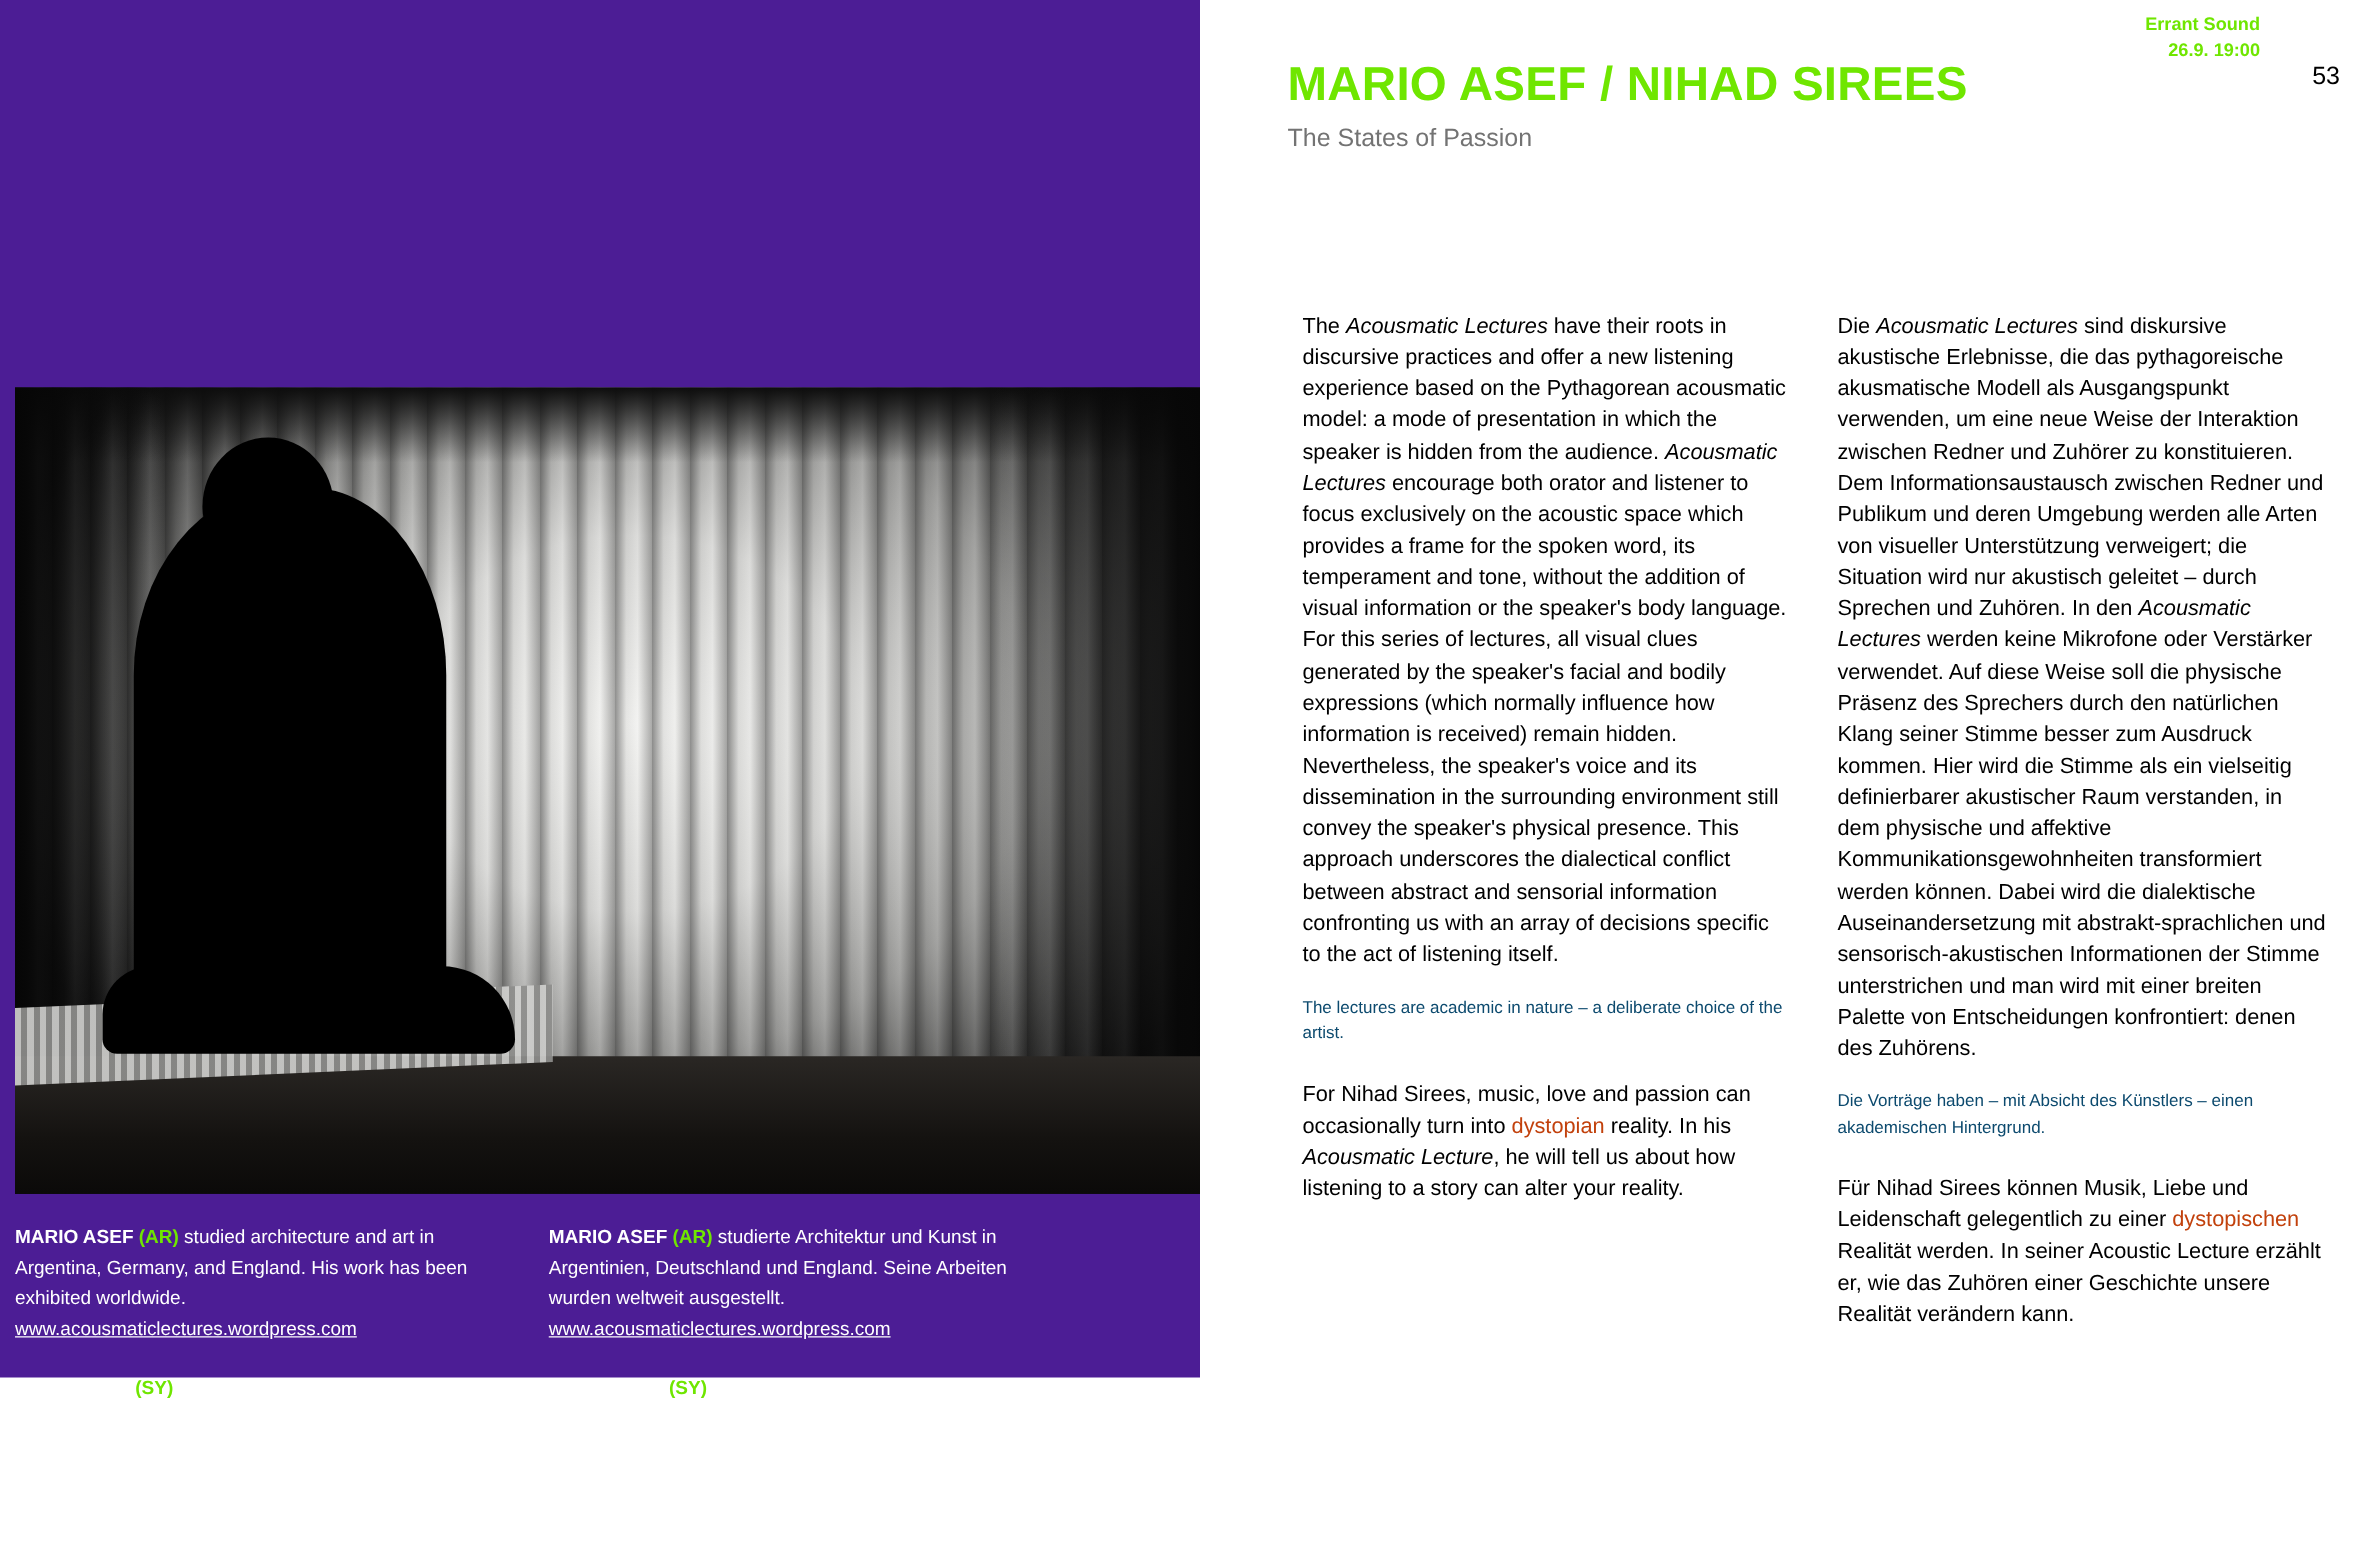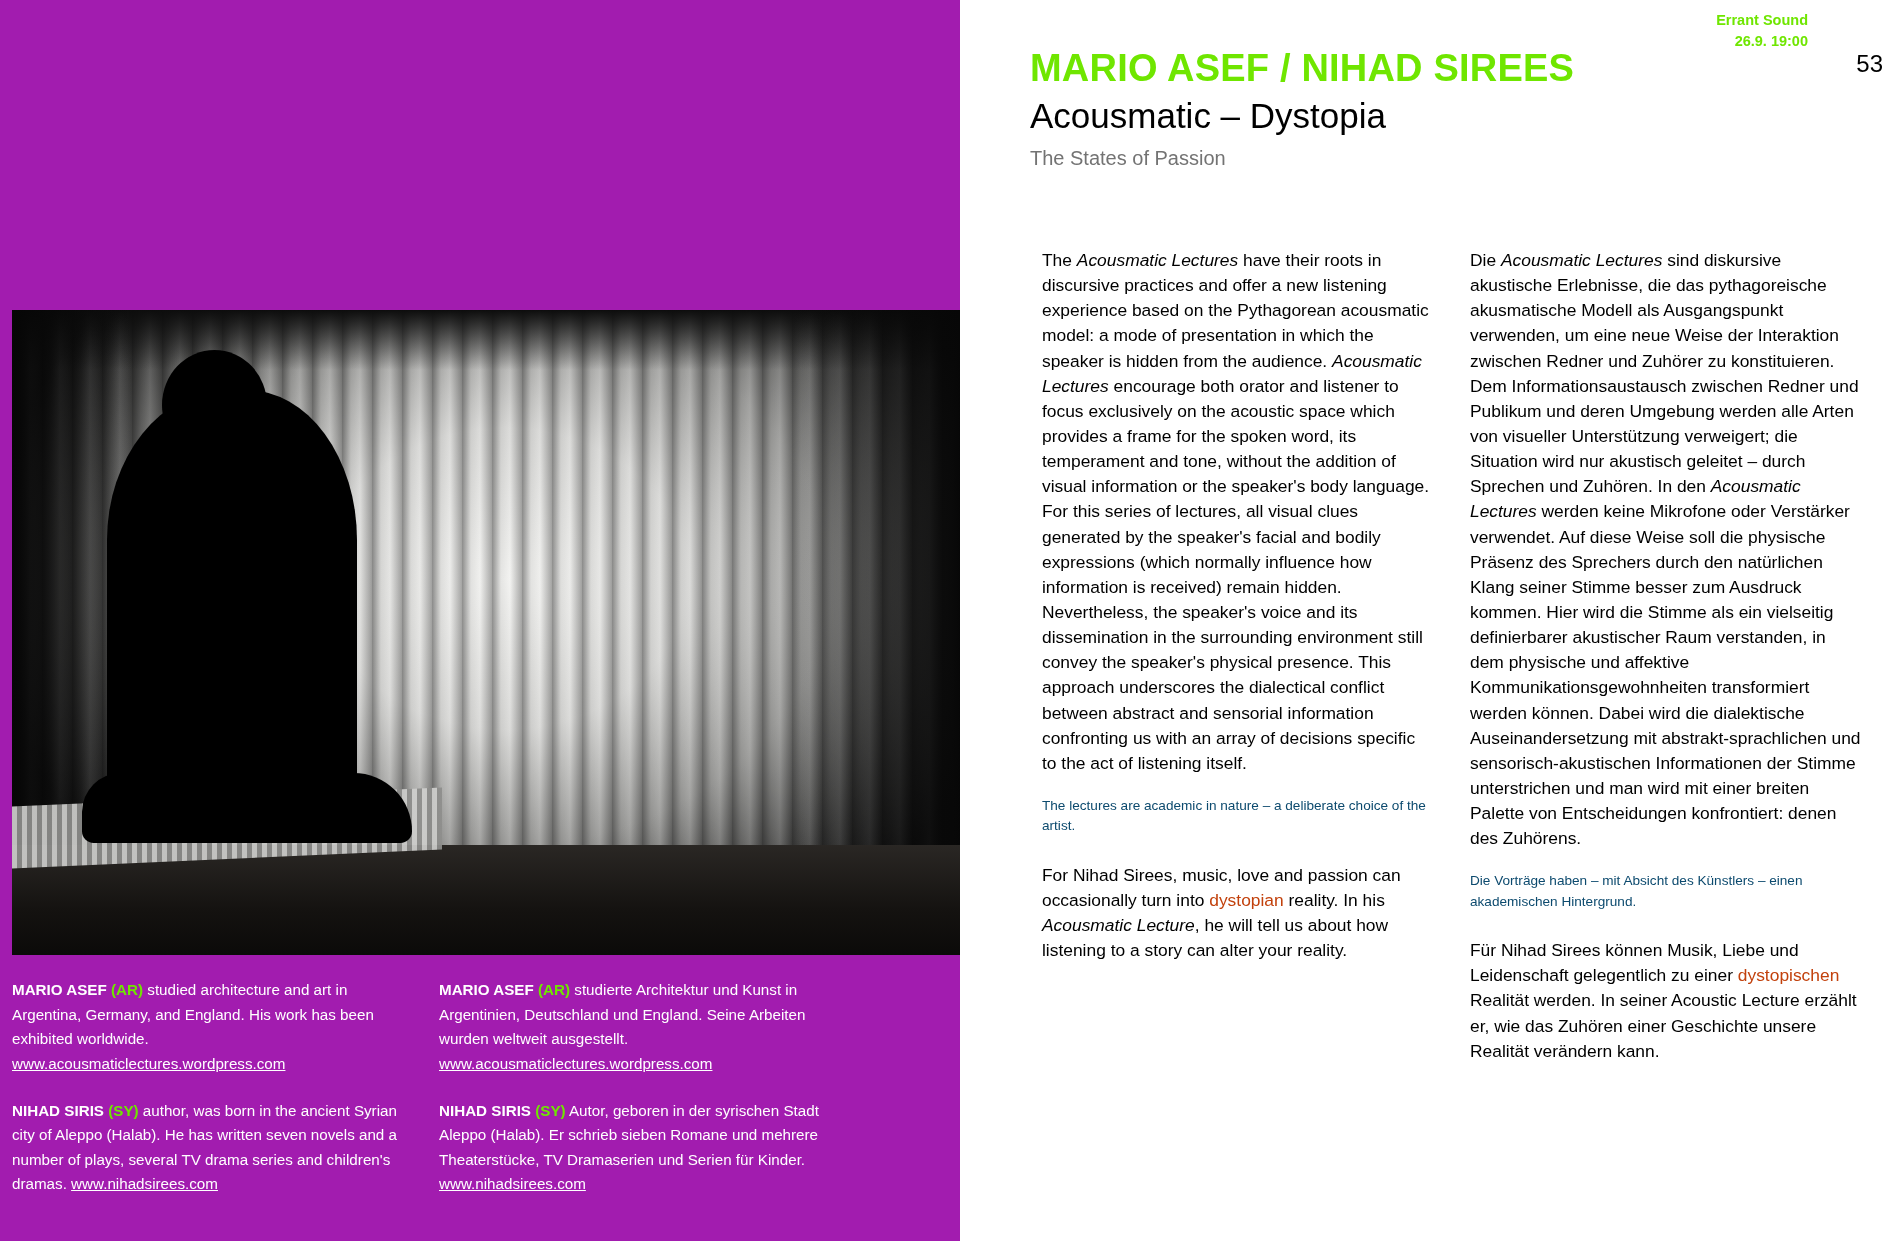--- a/index.html
+++ b/index.html
@@ -15,22 +15,22 @@
     position: relative;
   }
   .spread {
     position: absolute;
     inset: 0;
     display: flex;
   }
   
   .page-left {
     width: 960px;
-    height: 1241px;
-    background: #a21caf;
+    height: 1102px;
+    background: #4c1d95;
     position: relative;
     box-sizing: border-box;
     flex: 0 0 960px;
   }
   .photo {
     position: absolute;
     left: 12px;
     top: 310px;
     width: 948px;
     height: 645px;
@@ -145,24 +145,24 @@
     right: 82px;
     top: 10px;
     text-align: right;
     color: #6fe600;
     font-size: 14.5px;
     line-height: 1.42;
     font-weight: 600;
   }
   .pagenum {
     position: absolute;
-    right: 7px;
+    right: 18px;
     top: 50px;
     color: #000;
-    font-size: 24px;
+    font-size: 20px;
   }
   .title-block {
     position: absolute;
     left: 70px;
     top: 48px;
     width: 760px;
   }
   .h-title {
     color: #6fe600;
     font-size: 38px;
@@ -255,21 +255,20 @@
 
     <div class="errant">
       <div>Errant Sound</div>
       <div>26.9.  19:00</div>
     </div>
 
     <div class="pagenum">53</div>
 
     <div class="title-block">
       <h1 class="h-title">MARIO ASEF / NIHAD SIREES</h1>
-      <div class="h-sub">Acousmatic – Dystopia</div>
       <div class="h-sub2">The States of Passion</div>
     </div>
 
     <div class="cols">
 
       <div class="col">
         <p><span>The </span><em>Acousmatic Lectures</em><span> have their roots in discursive practices and offer a new listening experience based on the Pythagorean acousmatic model: a mode of presentation in which the speaker is hidden from the audience. </span><em>Acousmatic Lectures</em><span> encourage both orator and listener to focus exclusively on the acoustic space which provides a frame for the spoken word, its temperament and tone, without the addition of visual information or the speaker's body language. For this series of lectures, all visual clues generated by the speaker's facial and bodily expressions (which normally influence how information is received) remain hidden. Nevertheless, the speaker's voice and its dissemination in the surrounding environment still convey the speaker's physical presence. This approach underscores the dialectical conflict between abstract and sensorial information confronting us with an array of decisions specific to the act of listening itself.</span></p>
         <p class="small">The lectures are academic in nature – a deliberate choice of the artist.</p>
         <p><span>For Nihad Sirees, music, love and passion can occasionally turn into </span><span class="green">dystopian</span><span> reality. In his </span><em>Acousmatic Lecture</em><span>, he will tell us about how listening to a story can alter your reality.</span></p>
       </div>

